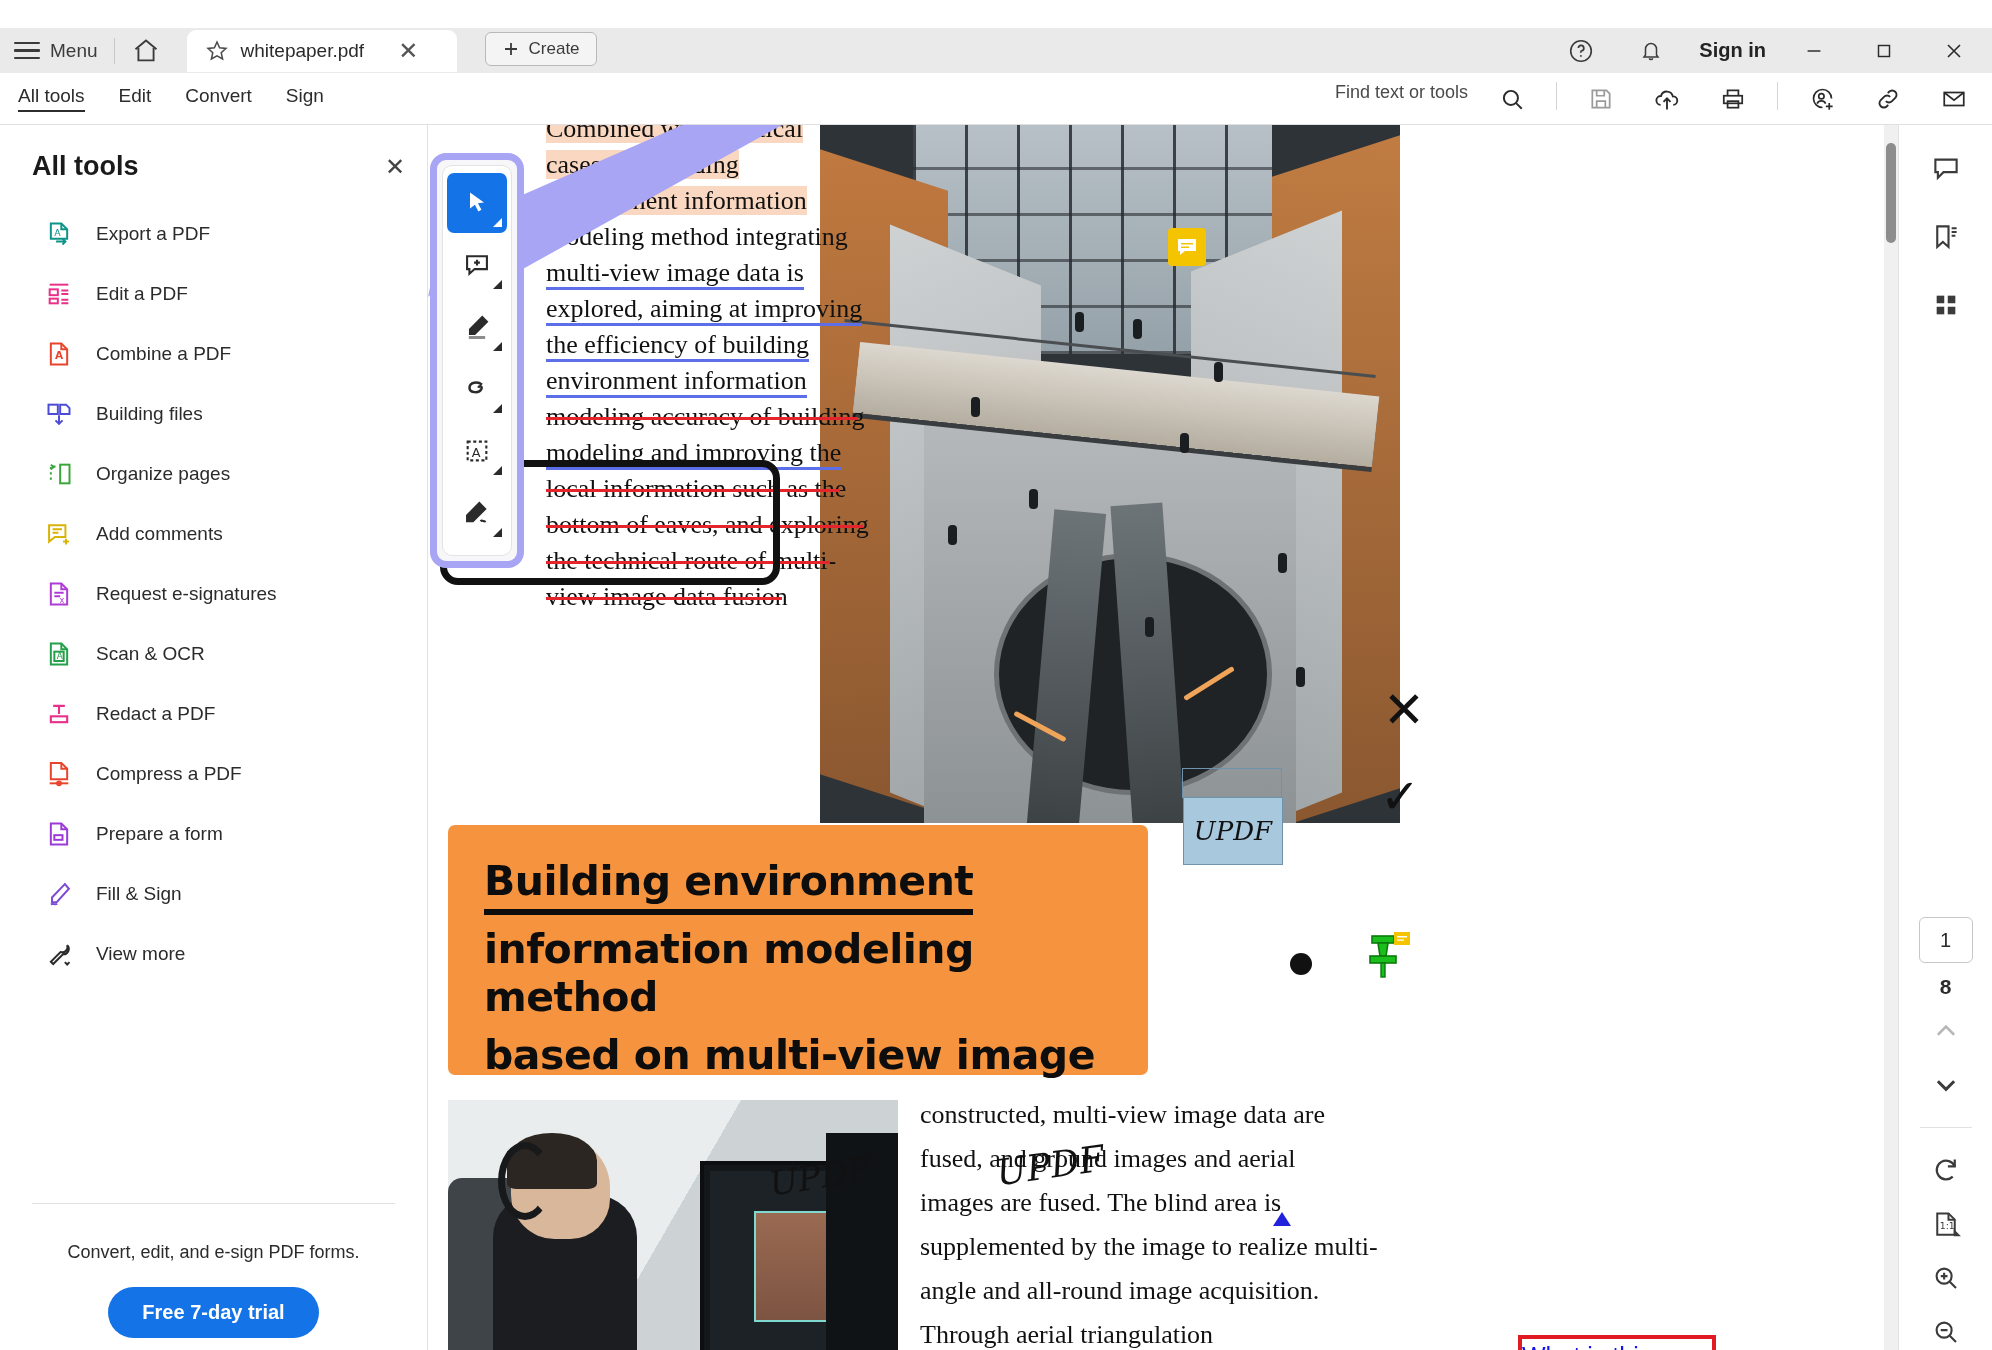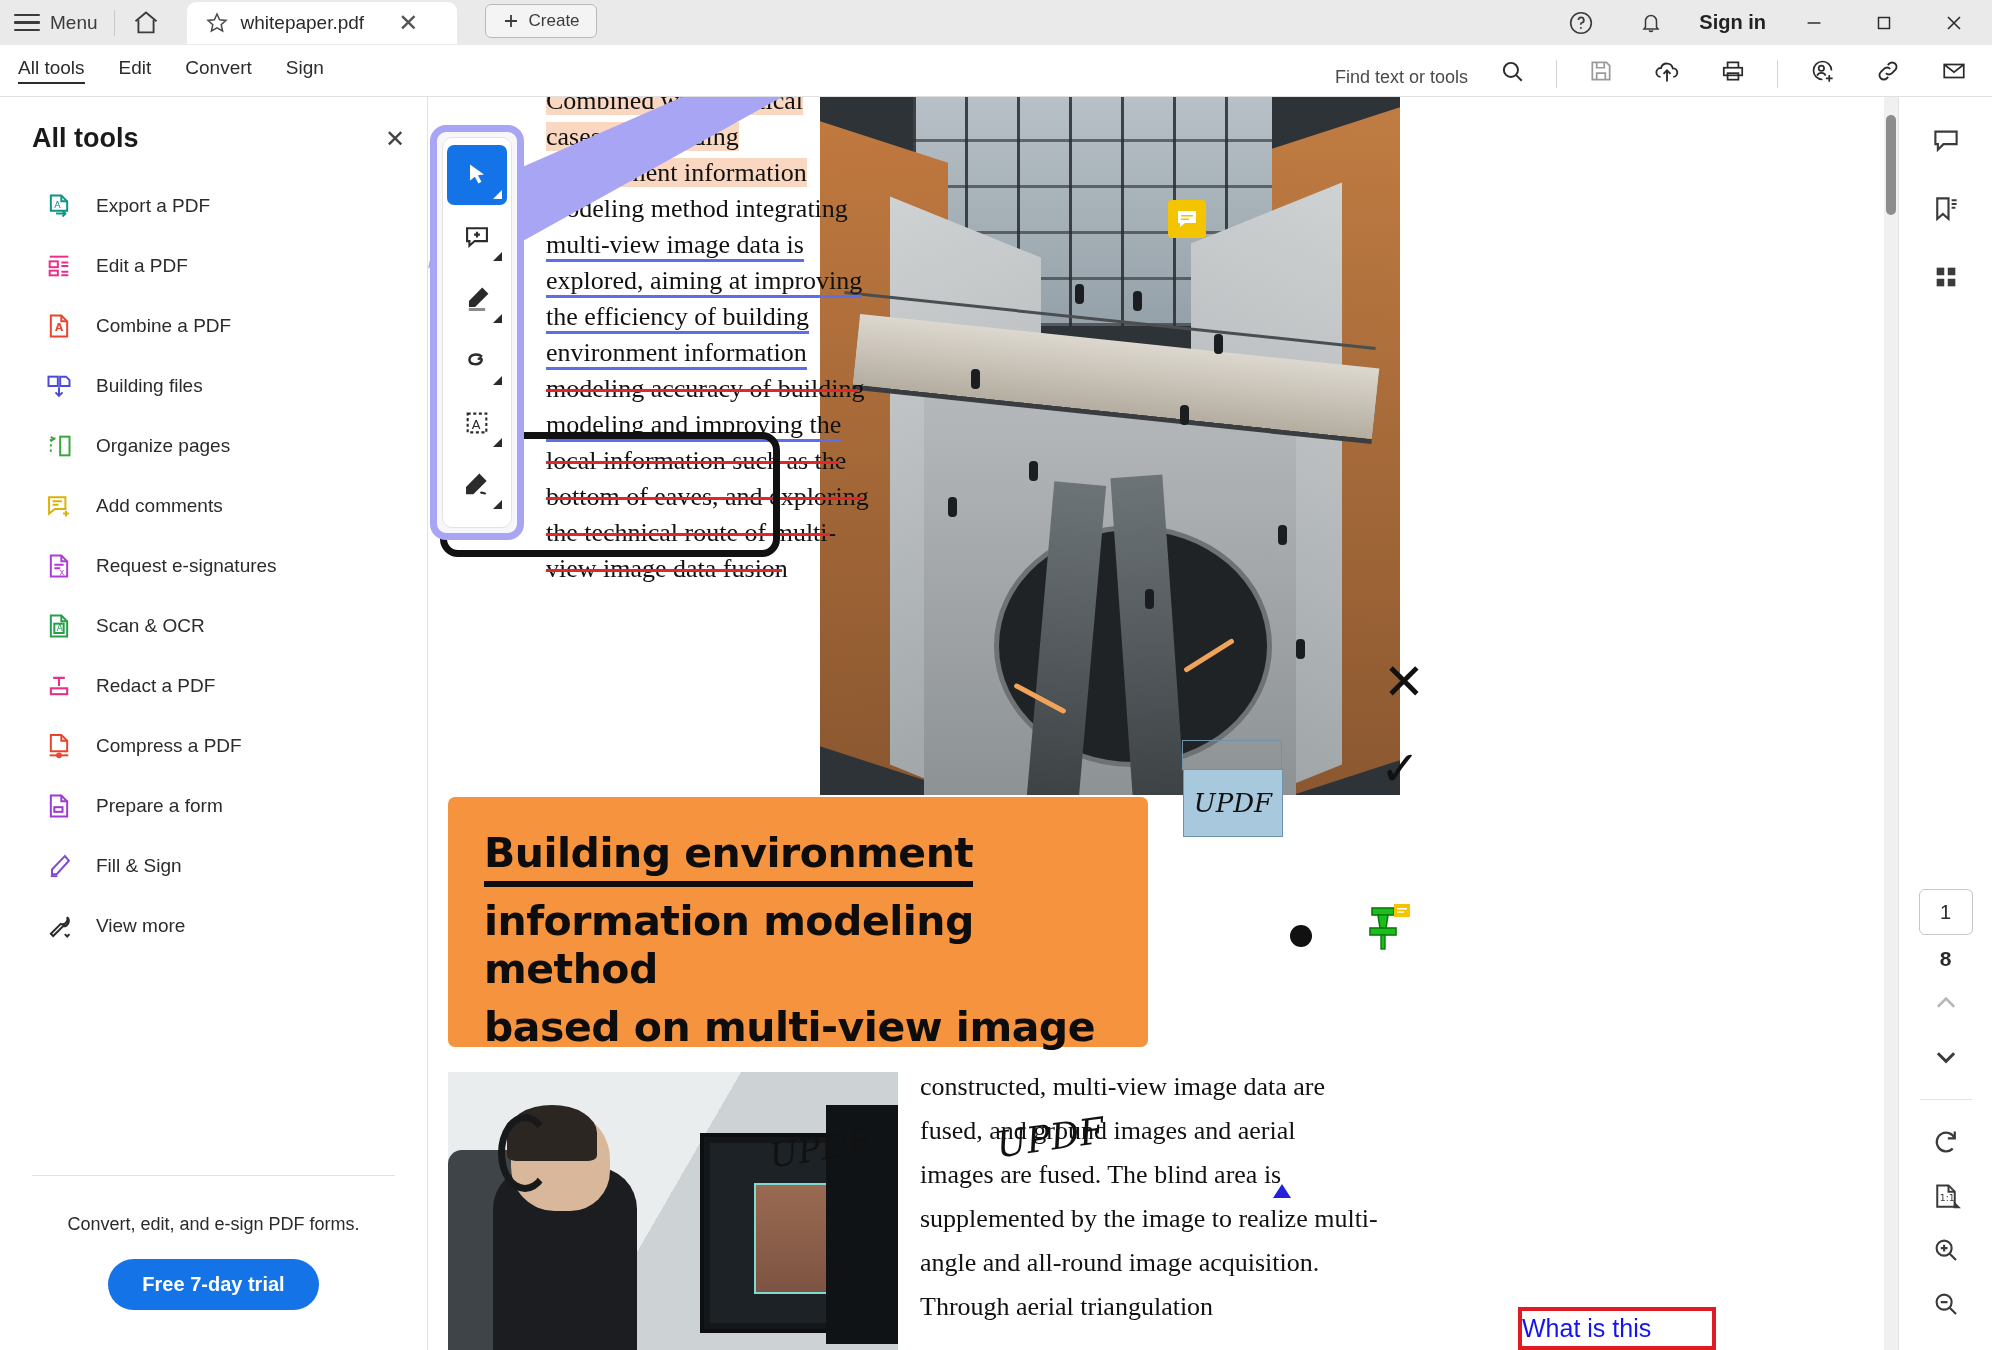--- a/index.html
+++ b/index.html
@@ -2,21 +2,21 @@
 <html><head>
 <meta charset="utf-8">
 <style>
   * { box-sizing: border-box; margin: 0; padding: 0; }
   html, body {
     width: 1992px; height: 1350px;
     font-family: "Liberation Sans", sans-serif;
     background: #ffffff;
     overflow: hidden;
   }
-  .app { position: relative; width: 1992px; height: 1248px; }
+  .app { position: relative; width: 1992px; height: 1248px; margin-top: 28px; }
 
   
   .titlebar {
     position: absolute; top: 0; left: 0; width: 1992px; height: 45px;
     background: #eaeaea; display: flex; align-items: flex-end;
   }
   .tb-left { display: flex; align-items: center; height: 45px; padding-left: 14px; gap: 10px; }
   .hamburger { display: inline-flex; flex-direction: column; justify-content: center; gap: 5px; width: 26px; }
   .hamburger i { display: block; height: 2.5px; background: #3b3b3b; border-radius: 1px; }
   .menu-word { font-size: 19px; color: #3b3b3b; }
@@ -41,21 +41,21 @@
 
   
   .menubar {
     position: absolute; top: 45px; left: 0; width: 1992px; height: 52px;
     background: #ffffff; border-bottom: 1px solid #e0e0e0;
     display: flex; align-items: center;
   }
   .mtabs { display: flex; gap: 34px; padding-left: 18px; }
   .mtab { font-size: 19px; color: #2c2c2c; padding-bottom: 3px; }
   .mtab.active { border-bottom: 2px solid #2c2c2c; }
-  .mb-right { margin-left: auto; display: flex; align-items: flex-end; gap: 22px; padding-right: 16px; }
+  .mb-right { margin-left: auto; display: flex; align-items: flex-start; gap: 22px; padding-right: 16px; }
   .find-text { font-size: 18px; color: #4a4a4a; }
   .vsep { width: 1px; height: 28px; background: #d4d4d4; }
 
   
   .sidebar {
     position: absolute; top: 97px; left: 0; width: 428px; height: 1253px;
     background: #ffffff; border-right: 1px solid #e2e2e2;
   }
   .sb-head { display: flex; align-items: center; padding: 26px 22px 0 32px; }
   .sb-title { font-size: 27px; font-weight: bold; color: #1a1a1a; }

